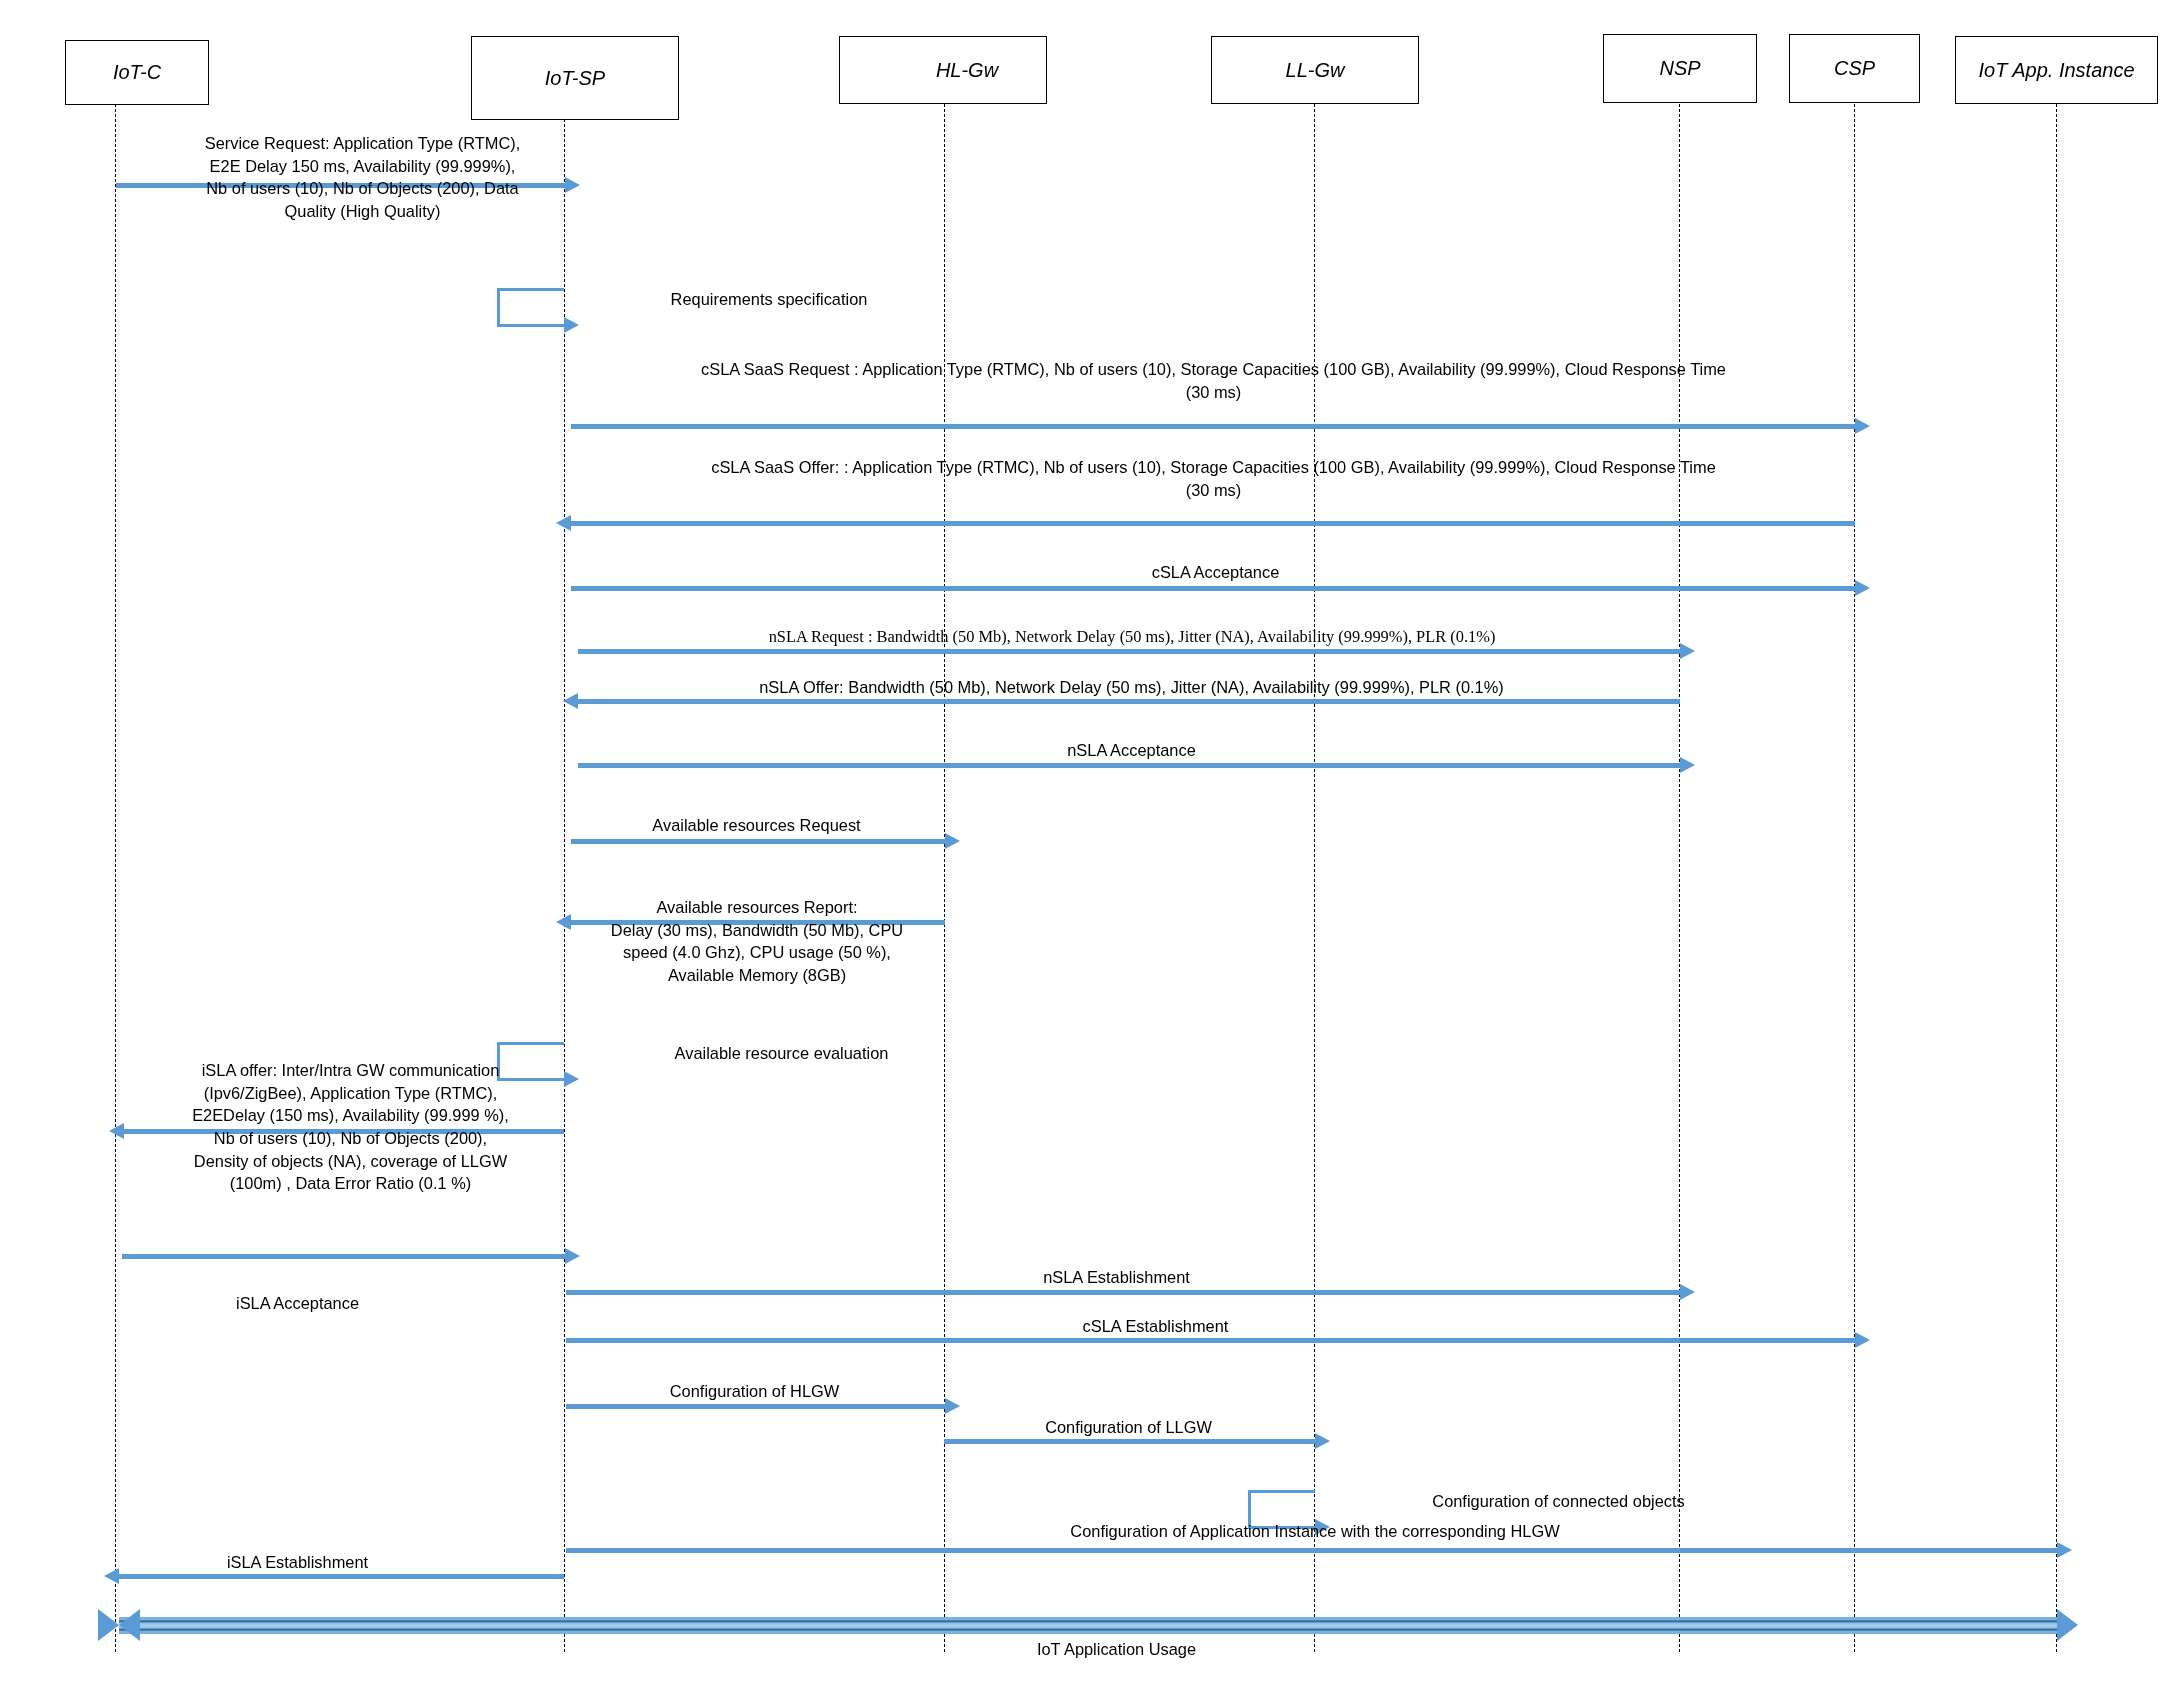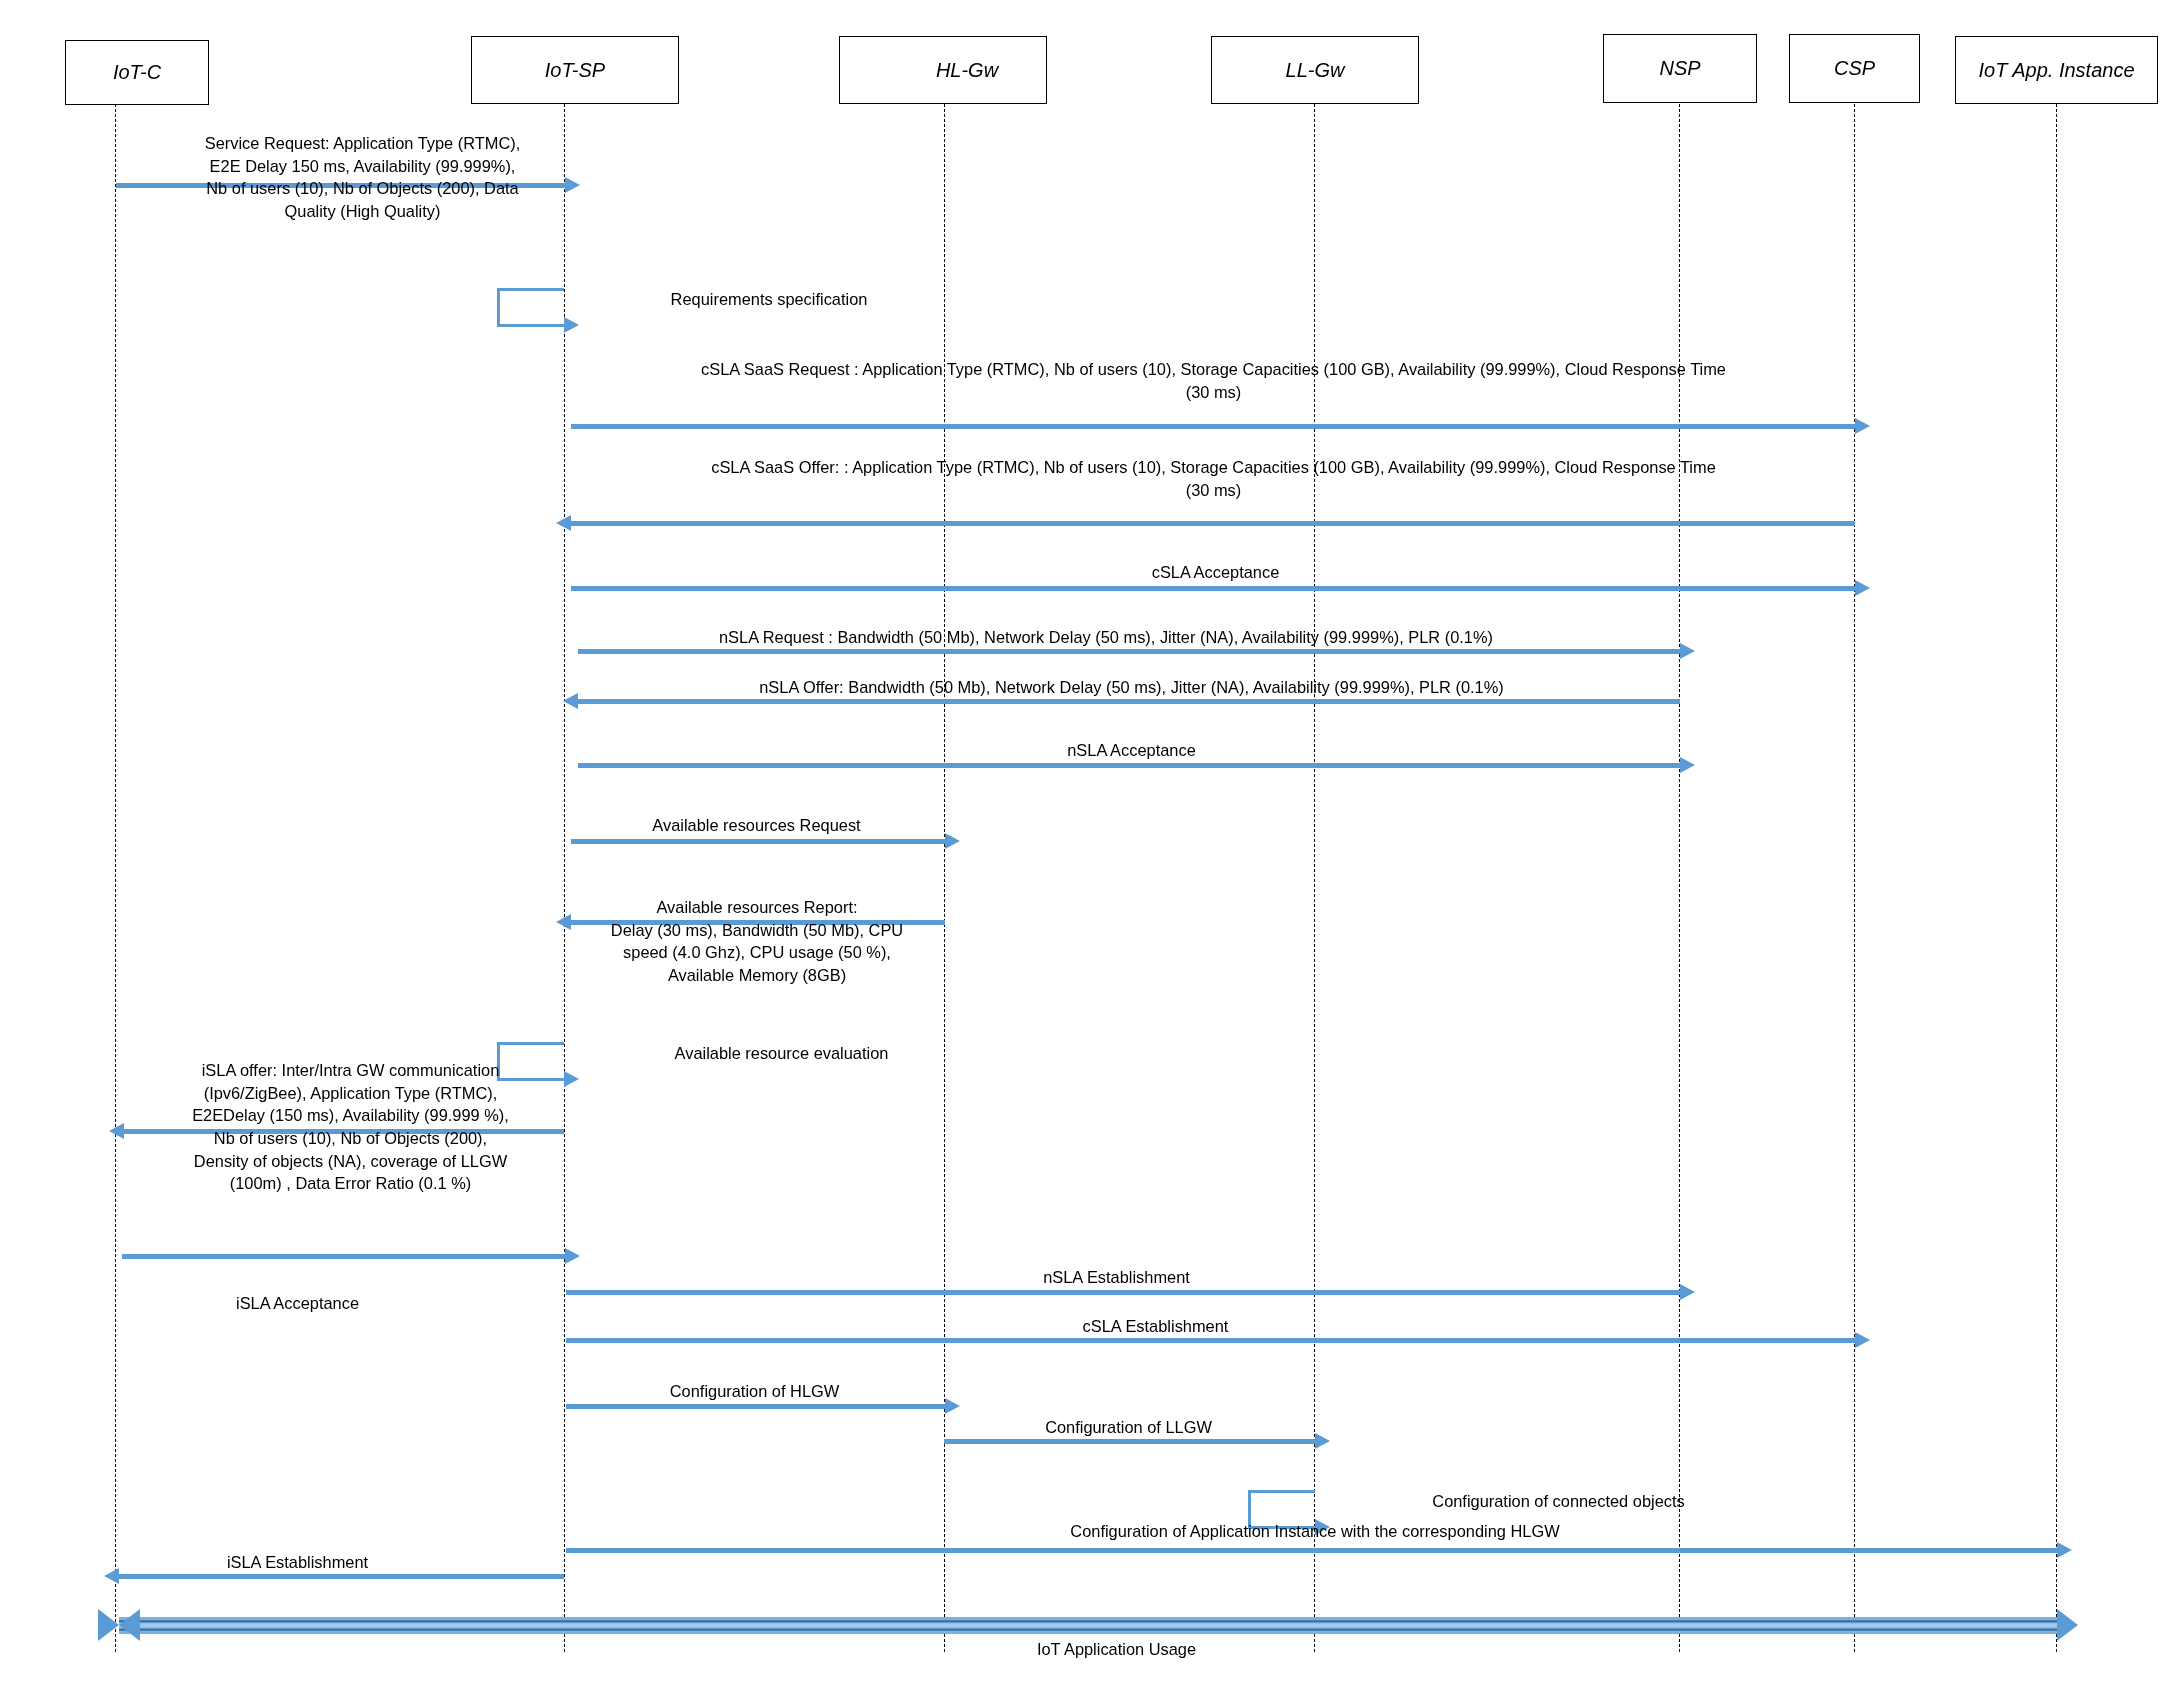--- a/index.html
+++ b/index.html
@@ -131,21 +131,21 @@
     <div class="lifeline" style="left: 115px; top: 104px; height: 1548px;"></div>
     <div class="lifeline" style="left: 564px; top: 104px; height: 1548px;"></div>
     <div class="lifeline" style="left: 944px; top: 104px; height: 1548px;"></div>
     <div class="lifeline" style="left: 1314px; top: 104px; height: 1548px;"></div>
     <div class="lifeline" style="left: 1679px; top: 104px; height: 1548px;"></div>
     <div class="lifeline" style="left: 1854px; top: 104px; height: 1548px;"></div>
     <div class="lifeline" style="left: 2056px; top: 104px; height: 1548px;"></div>
     <div class="actor-box" style="left: 65px; top: 40px; width: 144px; height: 65px;">
       <div class="actor-label">IoT-C</div>
     </div>
-    <div class="actor-box" style="left: 471px; top: 36px; width: 208px; height: 68px;">
+    <div class="actor-box" style="left: 471px; top: 36px; width: 208px; height: 84px;">
       <div class="actor-label">IoT-SP</div>
     </div>
     <div class="actor-box" style="left: 839px; top: 36px; width: 208px; height: 68px; padding-left: 48px;">
       <div class="actor-label">HL-Gw</div>
     </div>
     <div class="actor-box" style="left: 1211px; top: 36px; width: 208px; height: 68px;">
       <div class="actor-label">LL-Gw</div>
     </div>
     <div class="actor-box" style="left: 1603px; top: 34px; width: 154px; height: 69px;">
       <div class="actor-label">NSP</div>
@@ -185,21 +185,21 @@
 (30 ms)</div>
     <div class="msg right" style="left: 571px; top: 586px; width: 1284px;">
       <div class="shaft" style="width: 1284px;"></div>
       <div class="head"></div>
     </div>
     <div class="caption" style="left: 1042px; top: 561px; width: 347px;">cSLA Acceptance</div>
     <div class="msg right" style="left: 578px; top: 649px; width: 1102px;">
       <div class="shaft" style="width: 1102px;"></div>
       <div class="head"></div>
     </div>
-    <div class="caption" style="left: 560px; top: 626px; width: 1092px;">nSLA Request : Bandwidth (50 Mb), Network Delay (50 ms), Jitter (NA), Availability (99.999%), PLR (0.1%)</div>
+    <div class="caption" style="left: 586px; top: 626px; width: 1092px; font-family: Liberation Serif, serif;">nSLA Request : Bandwidth (50 Mb), Network Delay (50 ms), Jitter (NA), Availability (99.999%), PLR (0.1%)</div>
     <div class="msg left" style="left: 578px; top: 699px; width: 1102px;">
       <div class="shaft" style="width: 1102px;"></div>
       <div class="head"></div>
     </div>
     <div class="caption" style="left: 613px; top: 676px; width: 1037px;">nSLA Offer: Bandwidth (50 Mb), Network Delay (50 ms), Jitter (NA), Availability (99.999%), PLR (0.1%)</div>
     <div class="msg right" style="left: 578px; top: 763px; width: 1102px;">
       <div class="shaft" style="width: 1102px;"></div>
       <div class="head"></div>
     </div>
     <div class="caption" style="left: 958px; top: 739px; width: 347px;">nSLA Acceptance</div>

